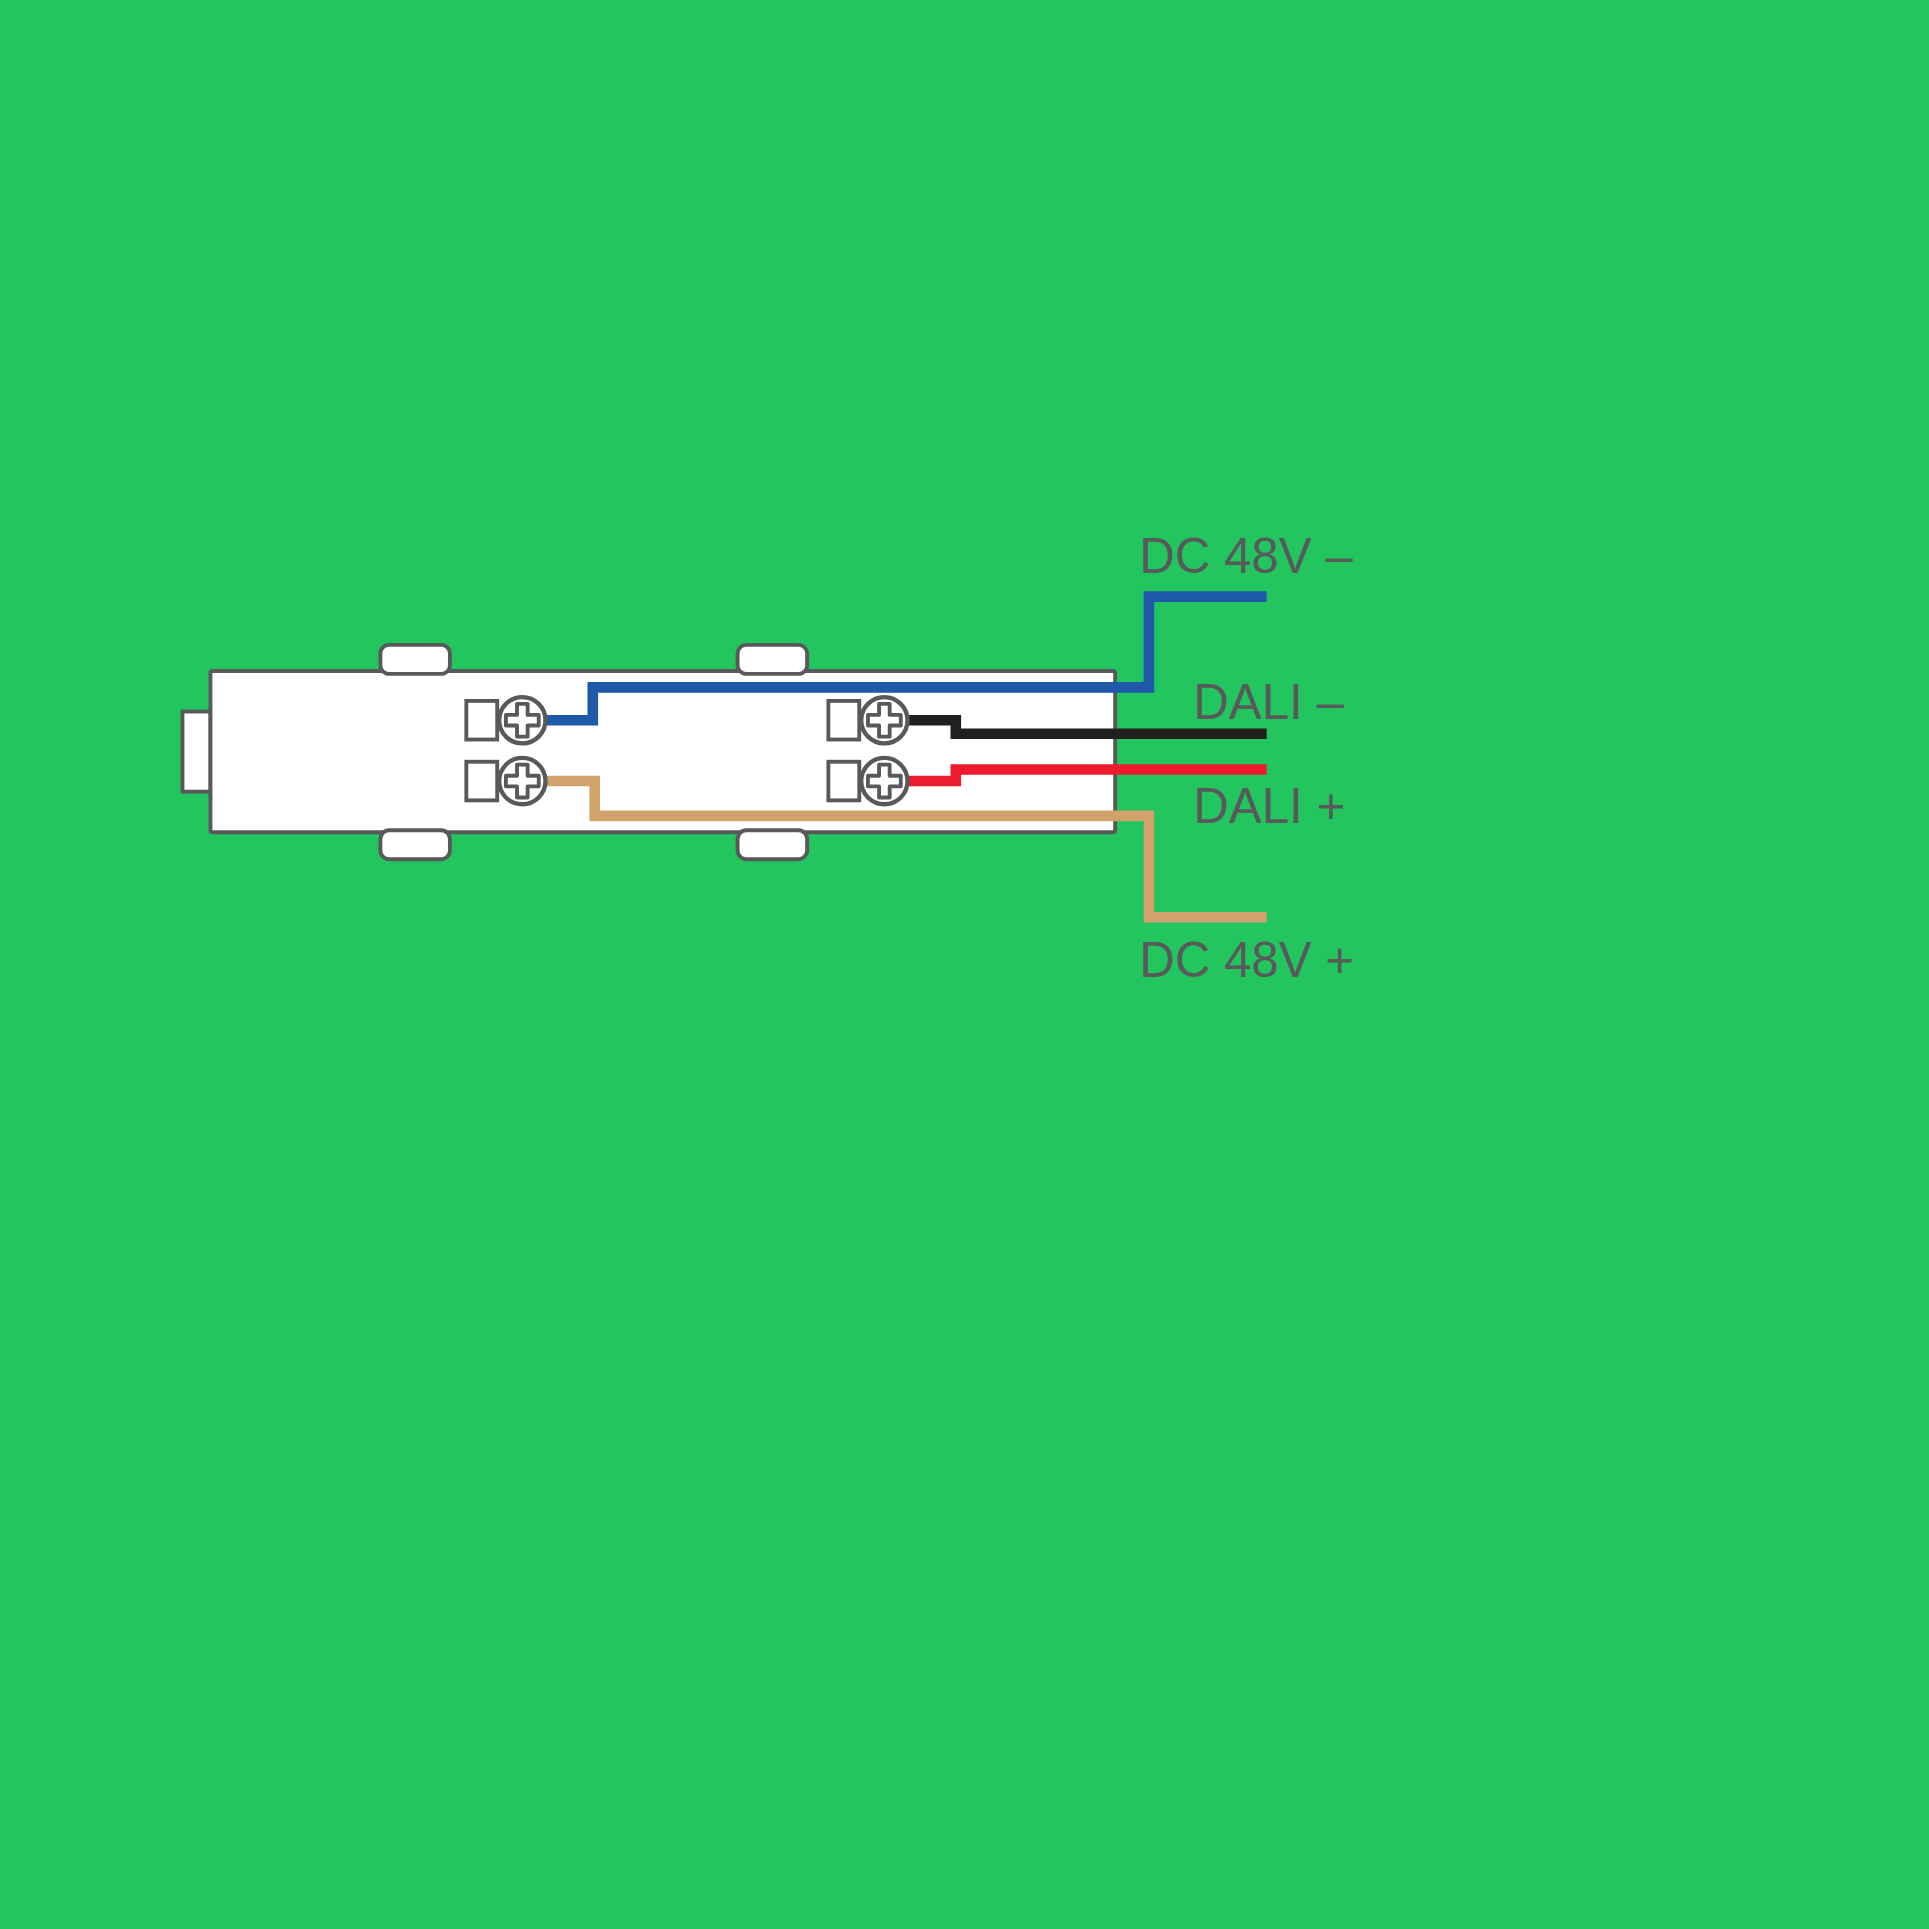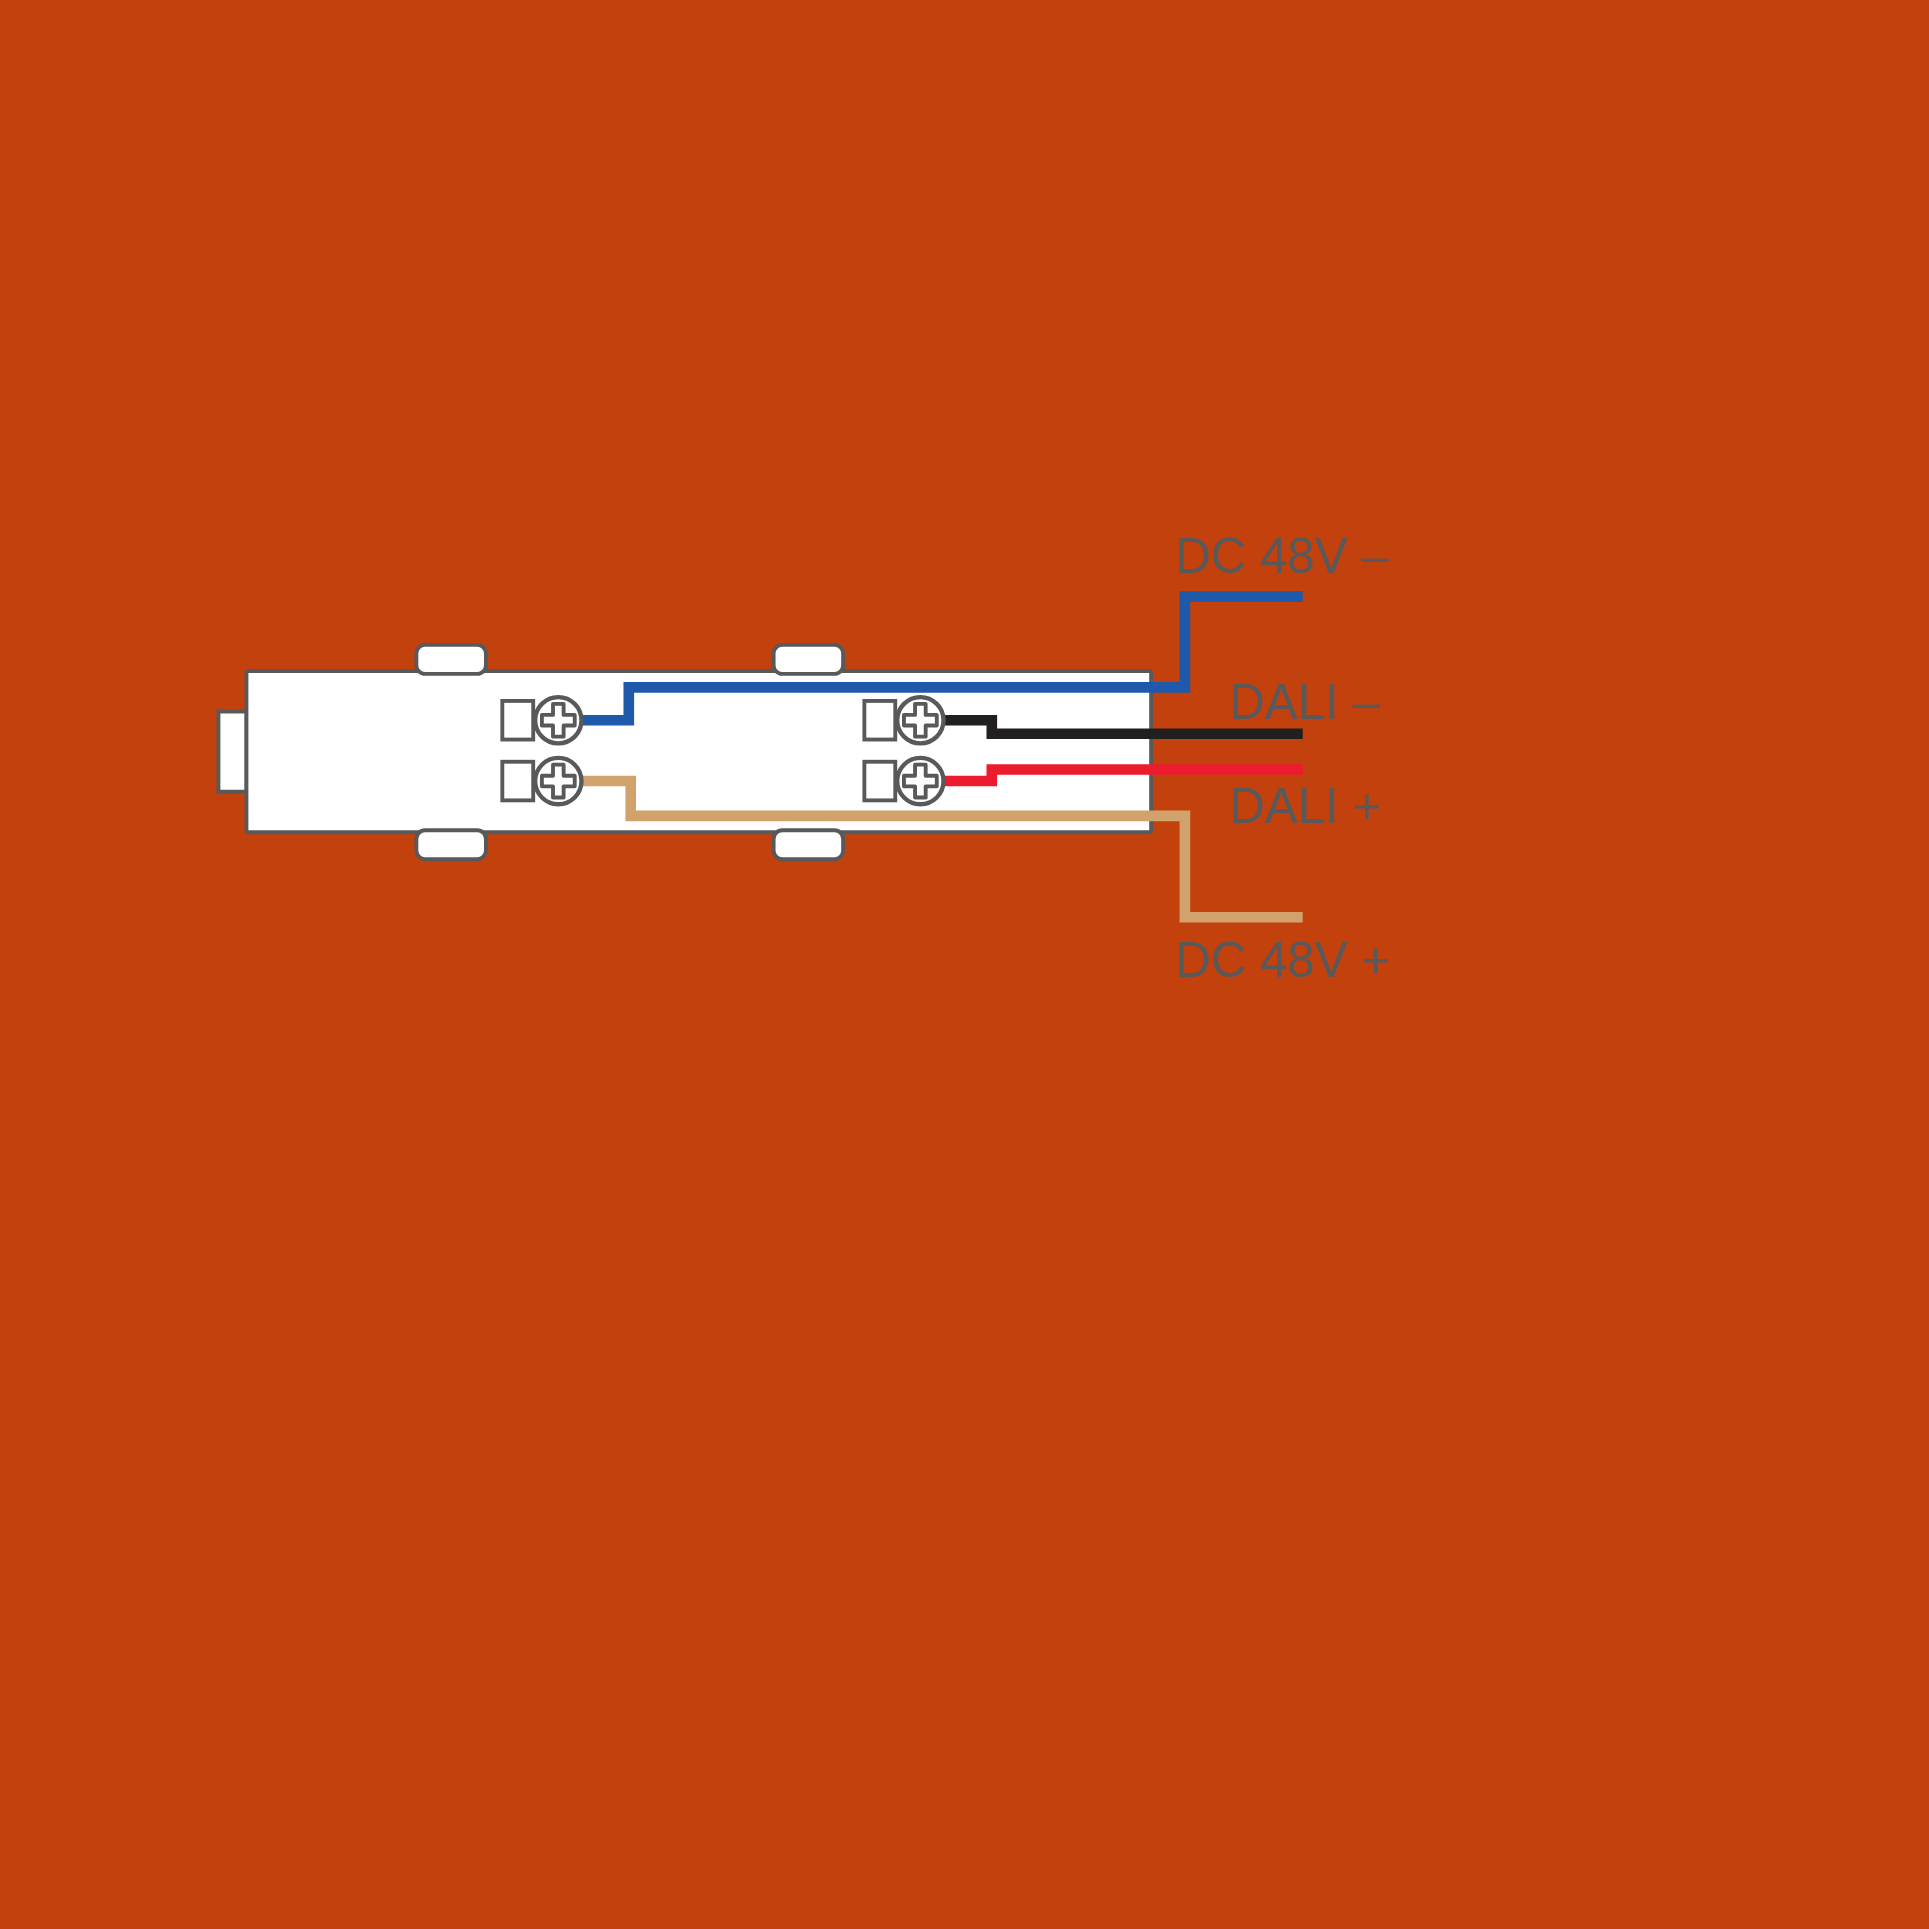--- a/index.html
+++ b/index.html
@@ -1,23 +1,22 @@
 <!DOCTYPE html>
 <html><head>
 <meta charset="utf-8">
 <style>
   * { margin: 0; padding: 0; box-sizing: border-box; }
   html, body { background: #ffffff; }
   .canvas {
     width: 1929px;
     height: 1929px;
-    background: #c2410c;
+    background: #22c55e;
     position: relative;
     overflow: hidden;
-    padding-left: 36px;
   }
   svg { display: block; }
   .shape      { fill: #ffffff; stroke-width: 4px; }
   .tab        { fill: #ffffff; stroke-width: 4px; }
   .pad        { fill: #ffffff; stroke-width: 4px; }
   .screw-head { fill: #ffffff; stroke-width: 4.5px; }
   .screw-cross{ fill: #ffffff; stroke-width: 4px; stroke-linejoin: round; }
   .wire       { fill: none; stroke-width: 11px; stroke-linecap: butt; stroke-linejoin: miter; }
   .label      { font-family: "Liberation Sans", "DejaVu Sans", sans-serif; font-size: 51px; }
 </style>

